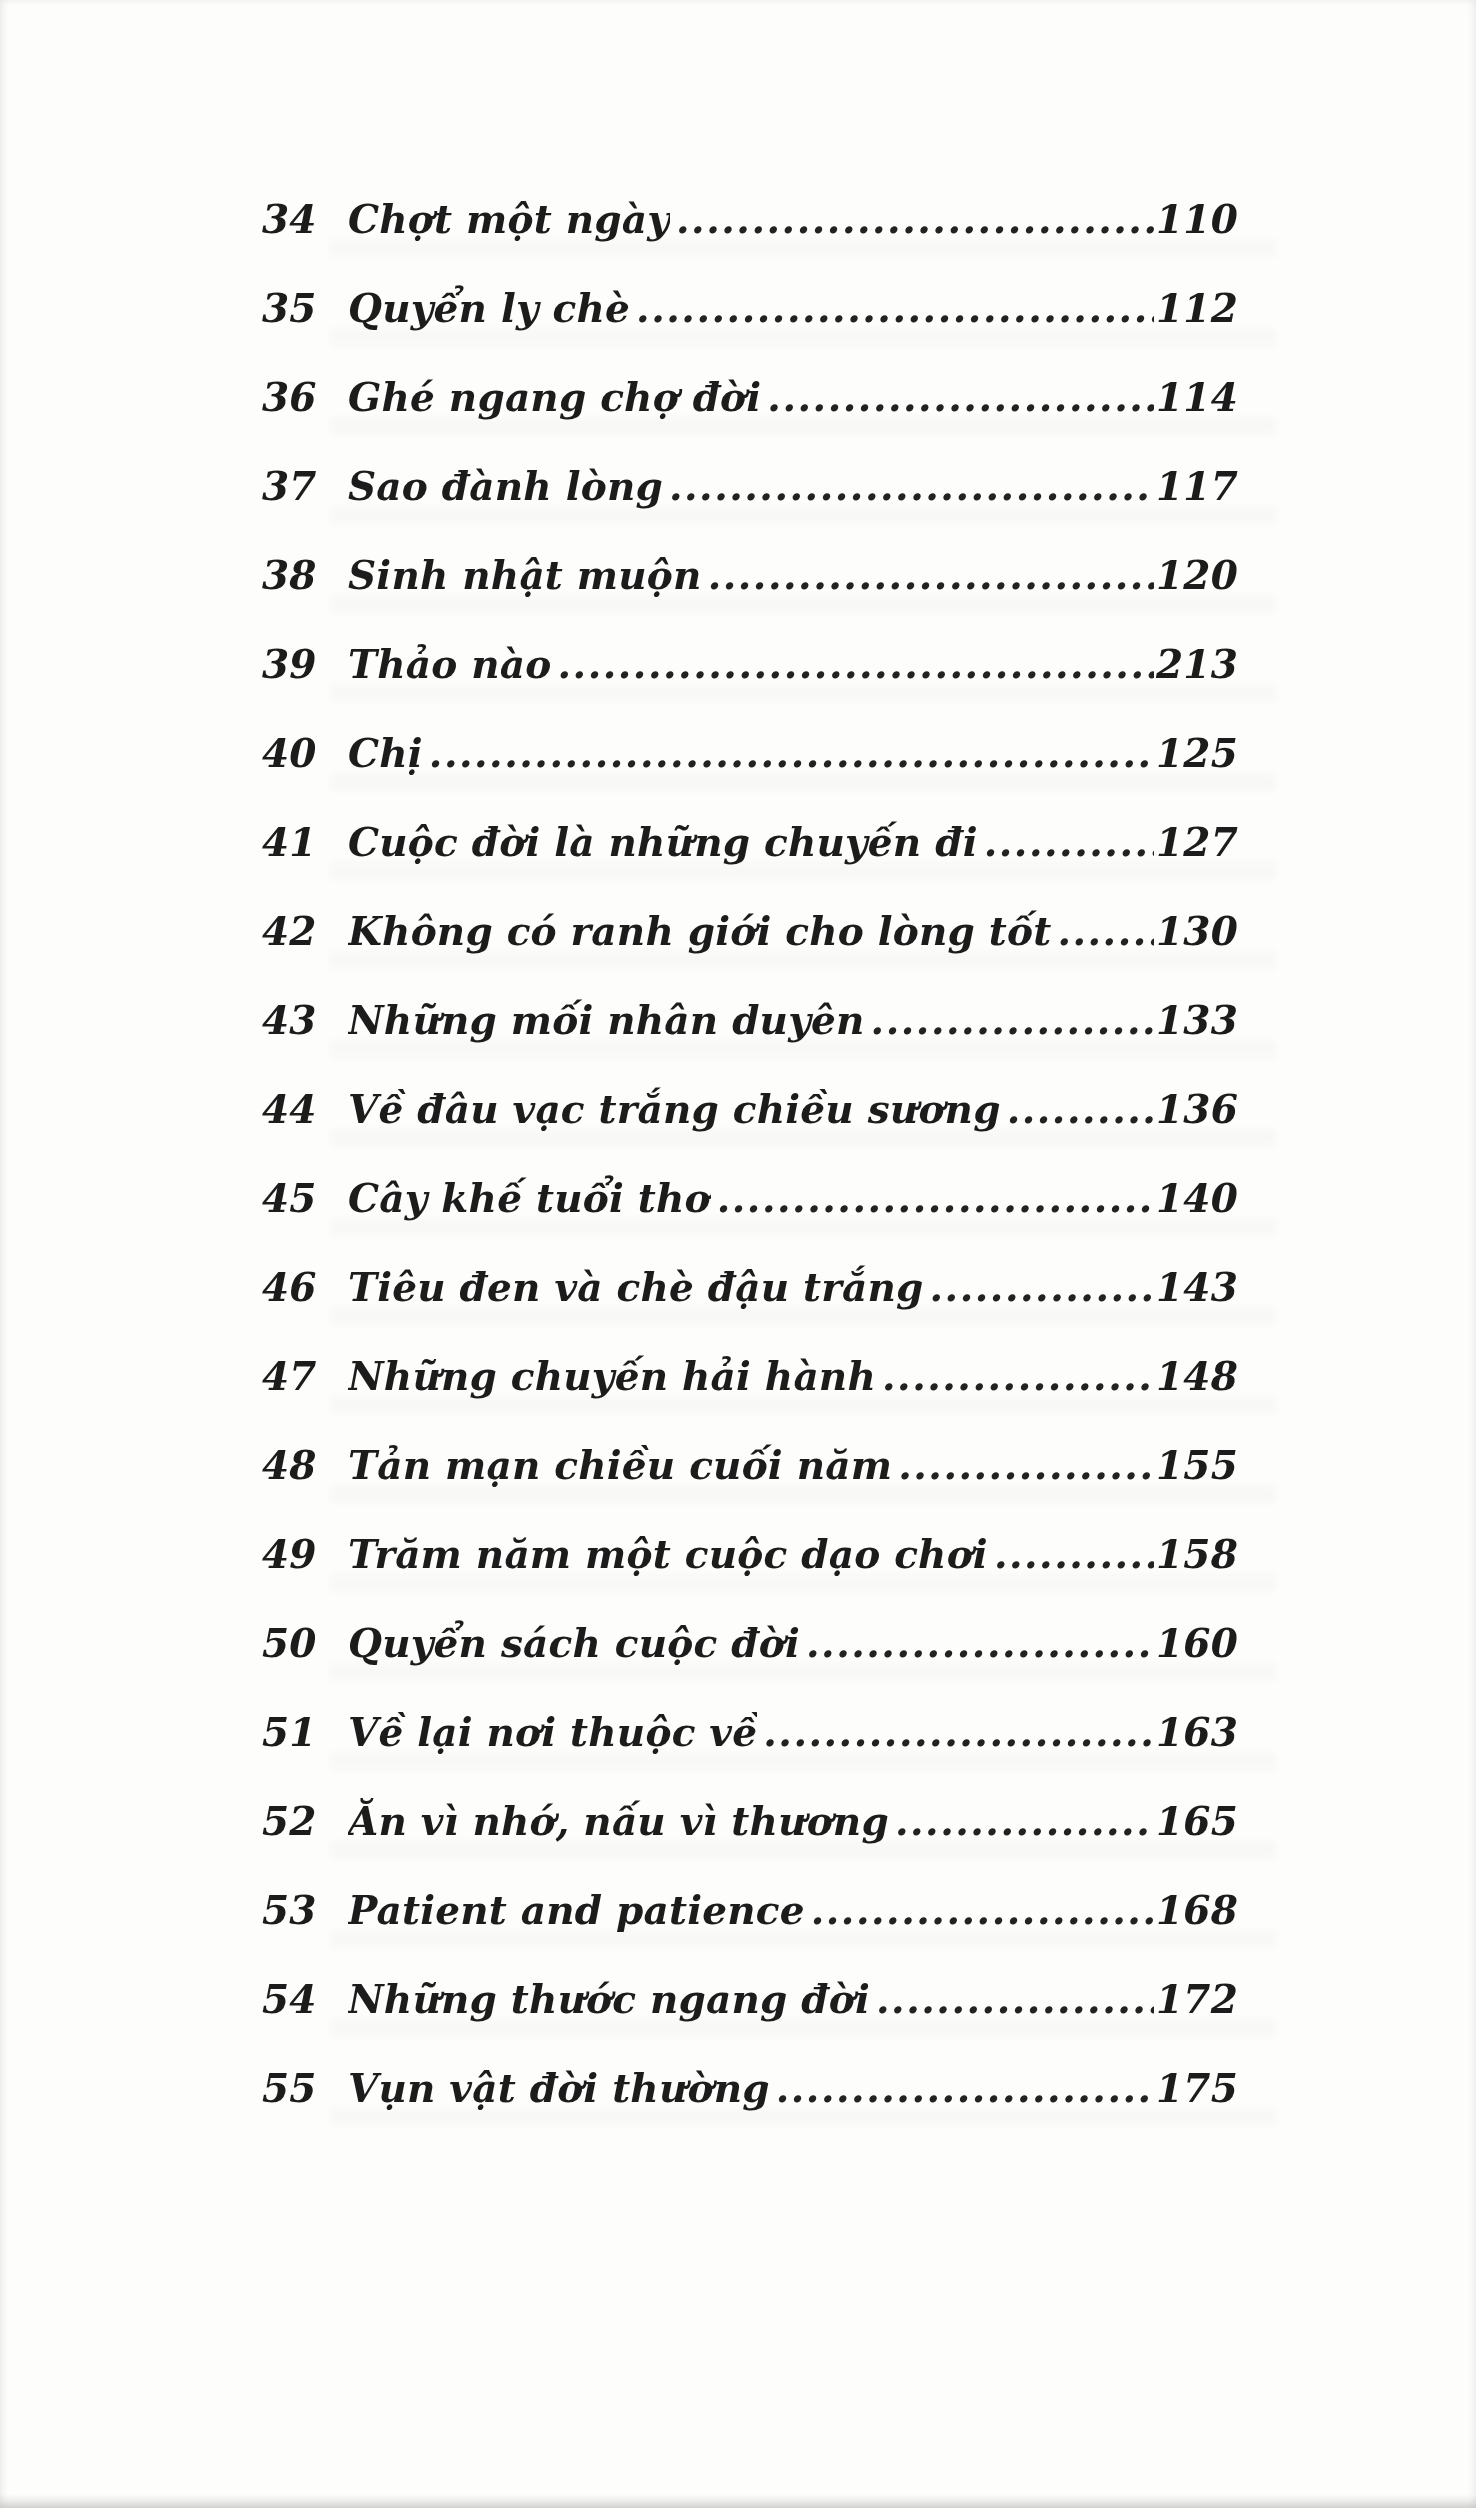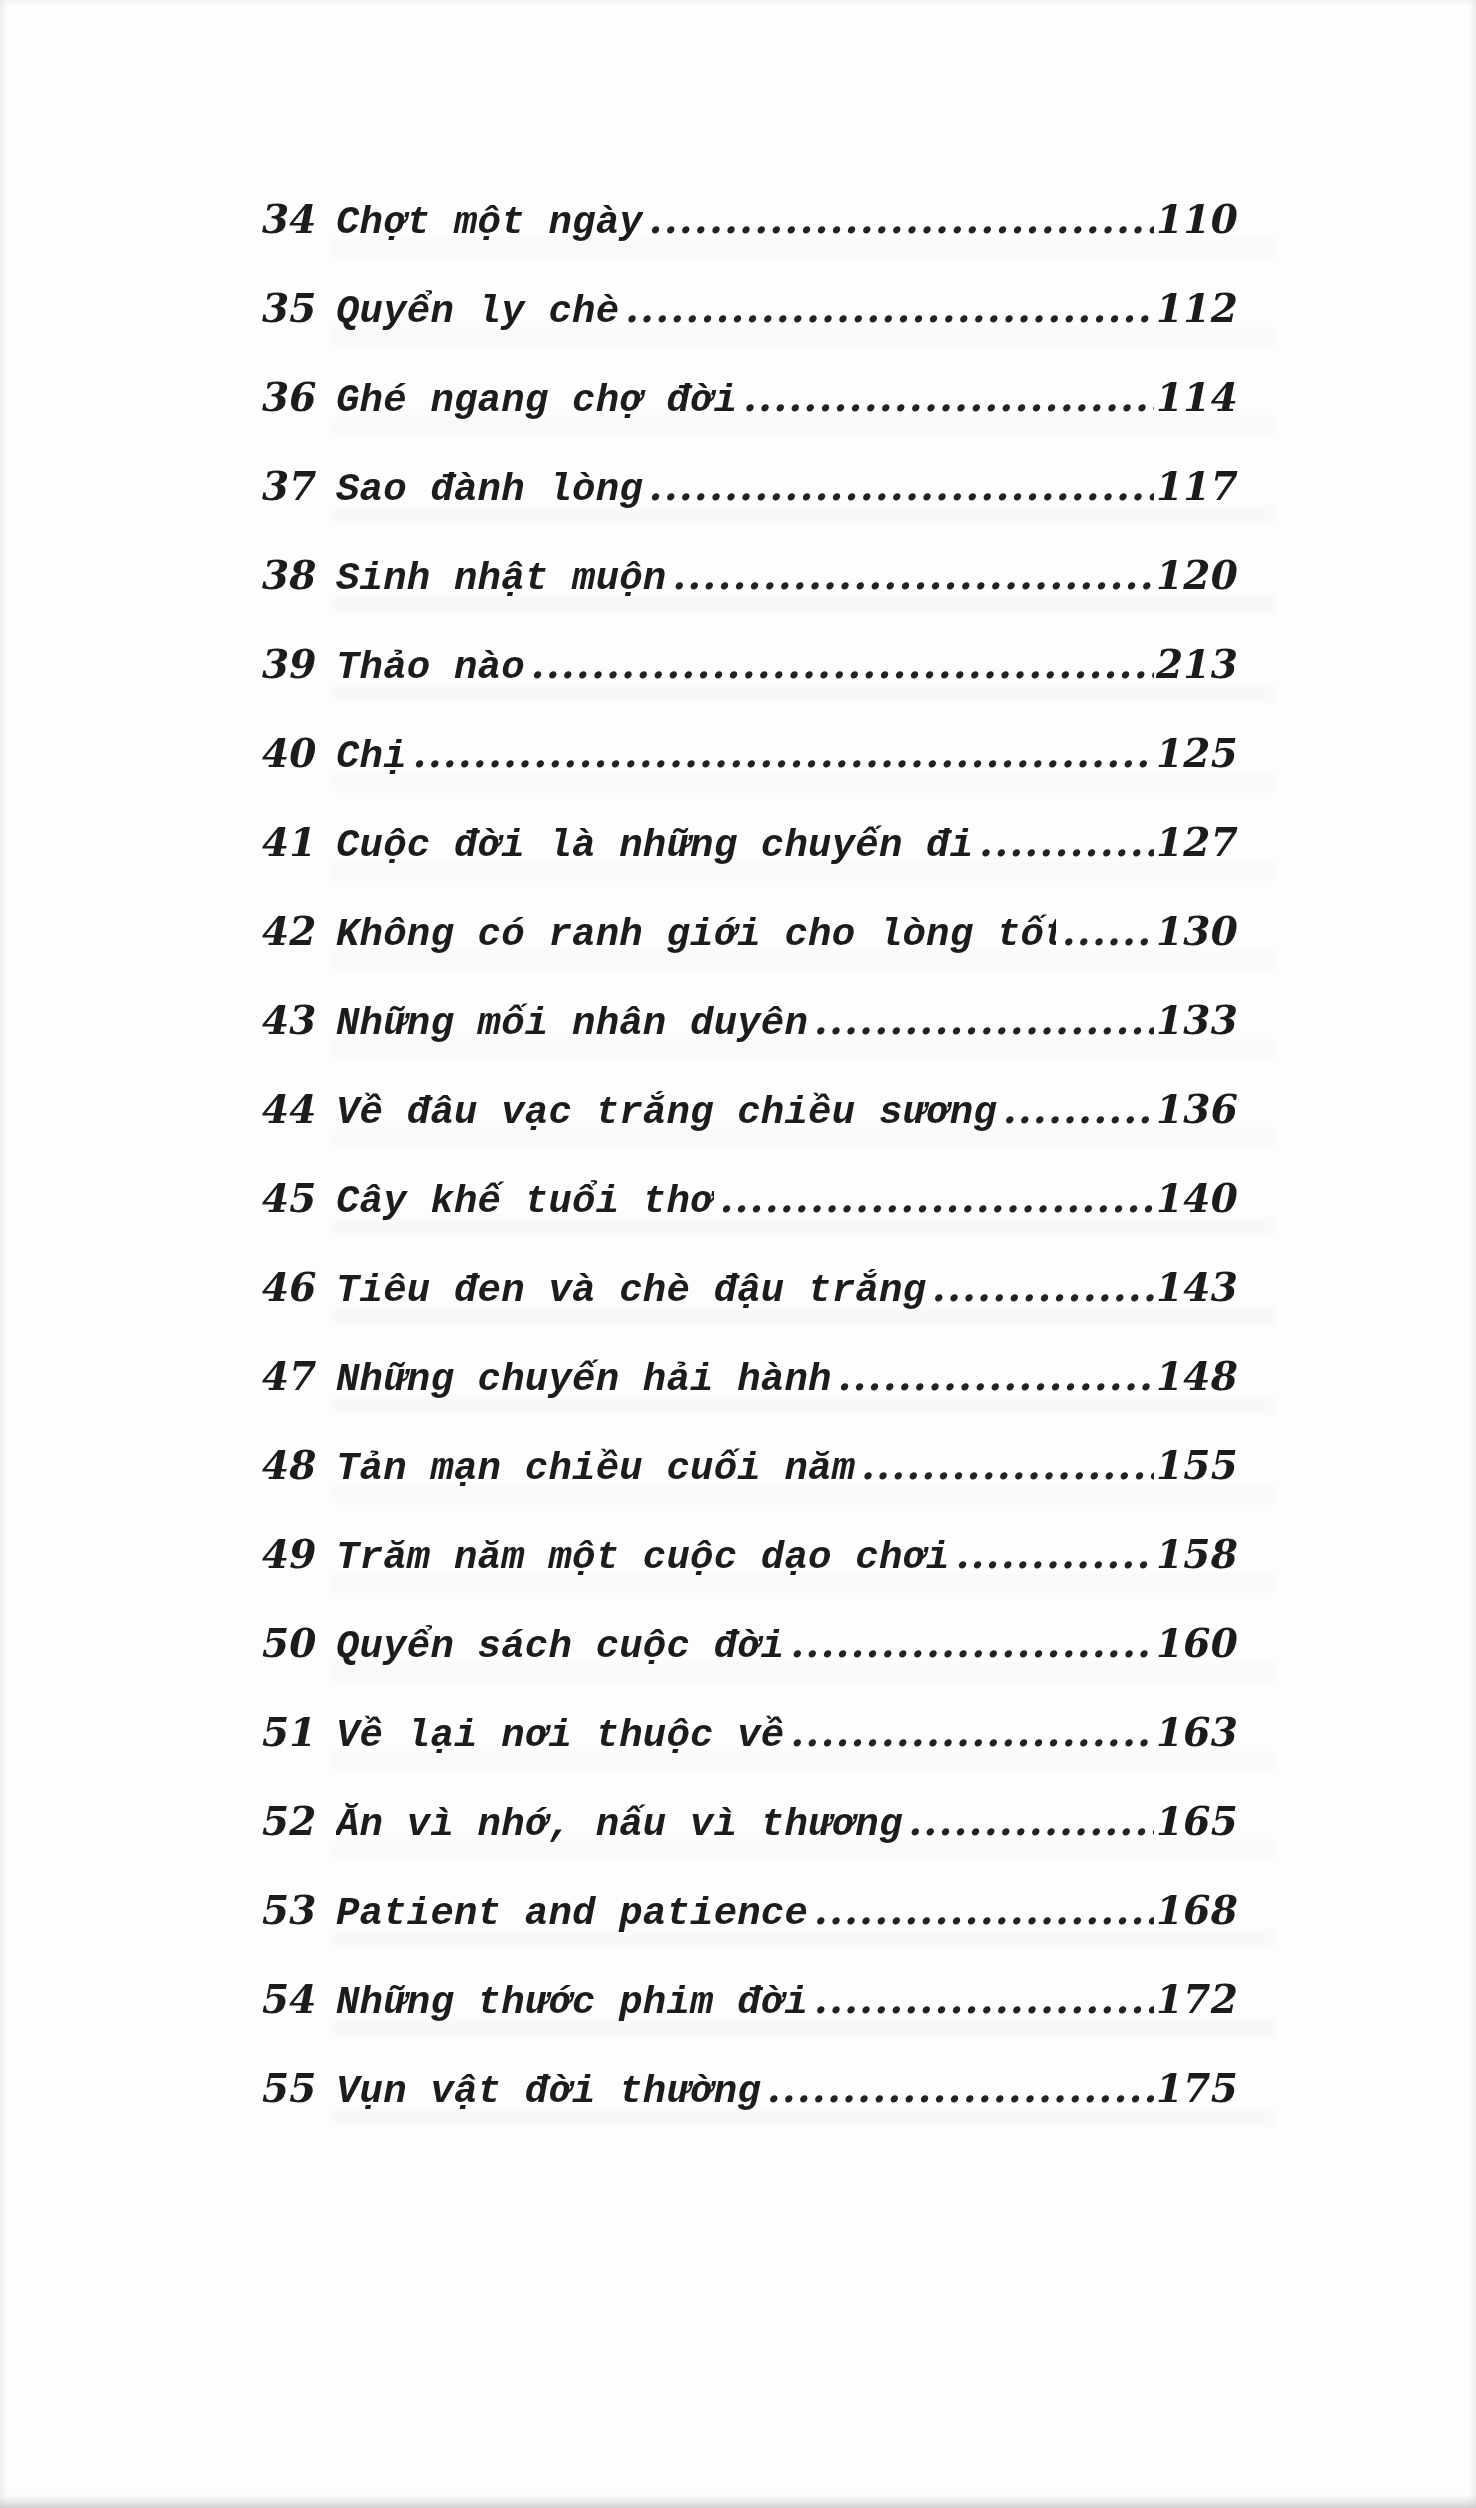--- a/index.html
+++ b/index.html
@@ -60,25 +60,24 @@
     letter-spacing: 0.2px;
   }
 
   .toc-num {
     flex: 0 0 68px;
     text-align: left;
   }
 
   .toc-title {
     flex: 0 0 auto;
-    margin-left: 6px;
+    margin-left: 18px;
     white-space: nowrap;
     max-width: 720px;
     overflow: hidden;
-    font-family: Liberation Mono, monospace;
   }
 
   .toc-leader {
     flex: 1 1 auto;
     overflow: hidden;
     white-space: nowrap;
     margin: 0 2px 0 6px;
     min-width: 20px;
   }
   .toc-leader::before {
@@ -248,21 +247,21 @@
 
   <div class="toc-row">
     <span class="toc-num">53</span>
     <span class="toc-title">Patient and patience</span>
     <span class="toc-leader"></span>
     <span class="toc-page">168</span>
   </div>
 
   <div class="toc-row">
     <span class="toc-num">54</span>
-    <span class="toc-title">Những thước phim đời</span>
+    <span class="toc-title">Những thước ngang đời</span>
     <span class="toc-leader"></span>
     <span class="toc-page">172</span>
   </div>
 
   <div class="toc-row">
     <span class="toc-num">55</span>
     <span class="toc-title">Vụn vật đời thường</span>
     <span class="toc-leader"></span>
     <span class="toc-page">175</span>
   </div>

